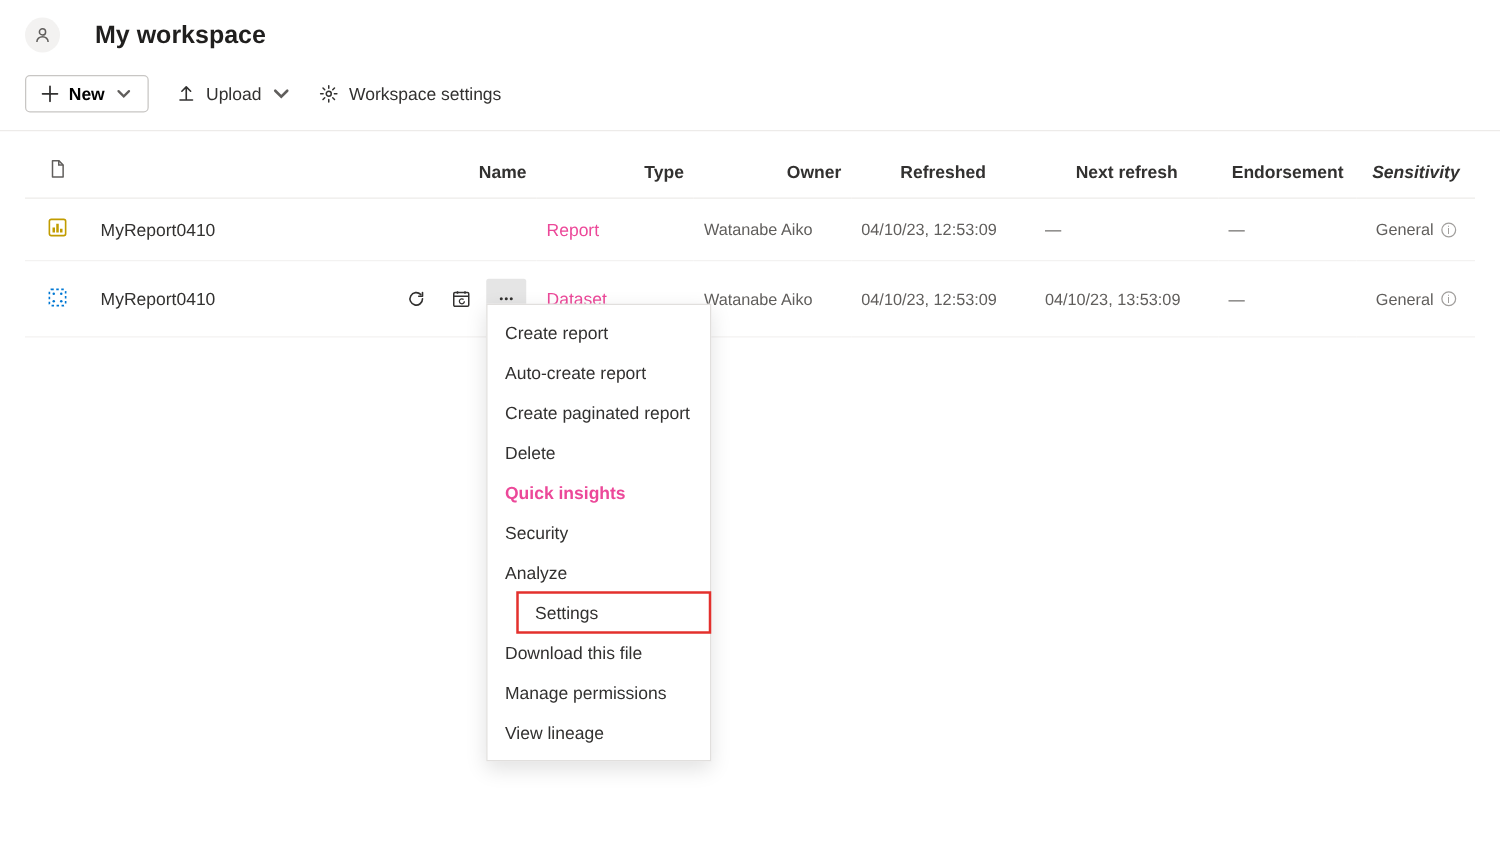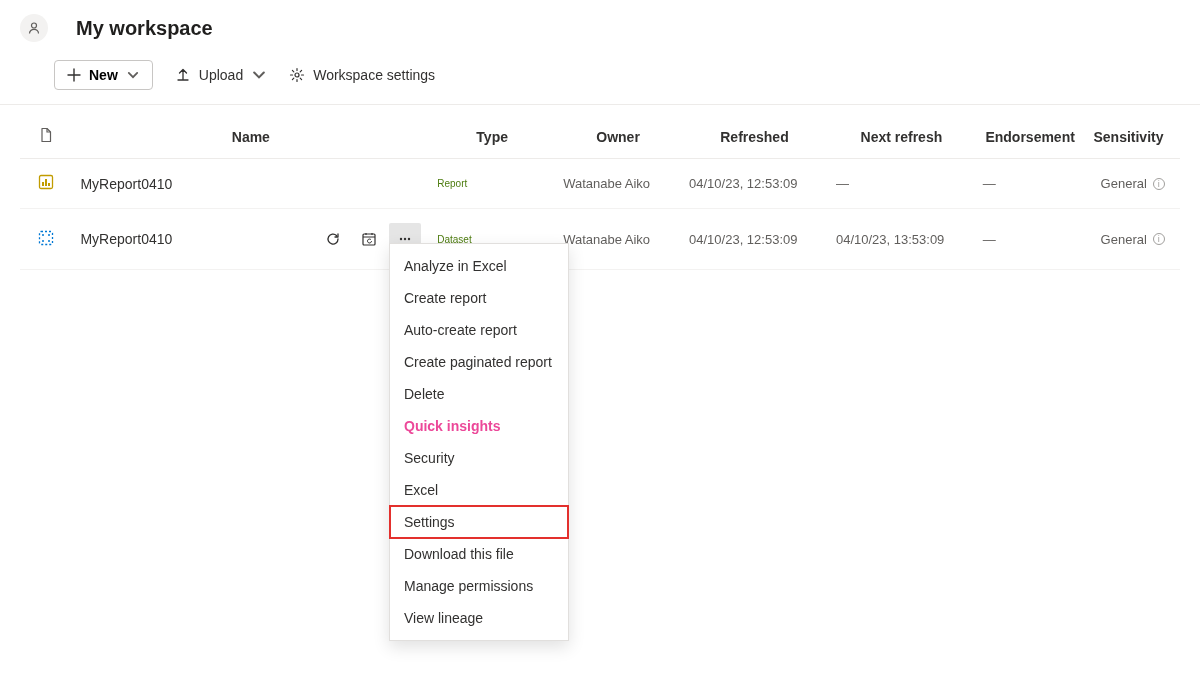--- a/index.html
+++ b/index.html
@@ -51,21 +51,20 @@
       display: flex;
       align-items: center;
       gap: 8px;
       padding: 6px 12px;
       border: 1px solid #c8c6c4;
       border-radius: 4px;
       background: #fff;
       cursor: pointer;
       font-size: 14px;
       font-weight: 600;
-      margin-left: 34px;
     }
     .new-btn svg {
       width: 14px;
       height: 14px;
     }
     .toolbar-item {
       display: flex;
       align-items: center;
       gap: 8px;
       cursor: pointer;
@@ -81,21 +80,21 @@
       height: 10px;
     }
     .table-container {
       padding: 0 20px;
     }
     table {
       width: 100%;
       border-collapse: collapse;
     }
     thead th {
-      text-align: center;
+      text-align: right;
       font-weight: 600;
       font-size: 14px;
       color: #323130;
       padding: 22px 8px 12px;
       border-bottom: 1px solid #edebe9;
     }
     thead th.center {
       text-align: center;
     }
     thead th:first-child {
@@ -113,22 +112,22 @@
     }
     tbody td:first-child {
       text-align: center;
       width: 50px;
     }
     .item-name {
       color: #323130;
       font-size: 14px;
     }
     .type-cell {
-      color: #4d7c0f;
-      font-size: 10px;
+      color: #ec4899;
+      font-size: 14px;
     }
     .name-cell-wide {
       width: 340px;
     }
     .name-wrap {
       display: flex;
       align-items: center;
       justify-content: space-between;
     }
     .row-actions {
@@ -197,28 +196,29 @@
     .context-menu-item.disabled {
       color: #ec4899;
       cursor: default;
       font-weight: bold;
     }
     .context-menu-item.highlighted {
       outline: 2px solid #e3302d;
       outline-offset: -1px;
       position: relative;
       z-index: 1;
+      margin-left: 24px;
     }
     .col-type { width: 120px; }
     .col-owner { width: 120px; }
     .col-refreshed { width: 140px; }
     .col-next { width: 140px; }
     .col-endorse { width: 100px; }
     .col-sens { width: 90px; text-align: right; }
-    th.col-sens { text-align: left; }
+    th.col-sens { text-align: center; font-style: italic; }
   </style>
 </head>
 <body>
 
 <div class="header">
   <div class="avatar-circle">
     <svg viewBox="0 0 16 16" fill="none" stroke="#605e5c" stroke-width="1.2">
       <circle cx="8" cy="5.5" r="2.5"></circle>
       <path d="M3.5 13.5c0-2.4 2-4.2 4.5-4.2s4.5 1.8 4.5 4.2"></path>
     </svg>
@@ -344,25 +344,24 @@
             <span>General</span>
             <span class="info-icon">i</span>
           </div>
         </td>
       </tr>
     </tbody>
   </table>
 </div>
 
 <div class="context-menu" id="context-menu">
-    <div class="context-menu-item">Analyze in Excel</div>
     <div class="context-menu-item">Create report</div>
     <div class="context-menu-item">Auto-create report</div>
     <div class="context-menu-item">Create paginated report</div>
     <div class="context-menu-item">Delete</div>
     <div class="context-menu-item disabled">Quick insights</div>
     <div class="context-menu-item">Security</div>
-    <div class="context-menu-item">Excel</div>
+    <div class="context-menu-item">Analyze</div>
     <div class="context-menu-item highlighted">Settings</div>
     <div class="context-menu-item">Download this file</div>
     <div class="context-menu-item">Manage permissions</div>
     <div class="context-menu-item">View lineage</div>
   </div>
 
 </body></html>

